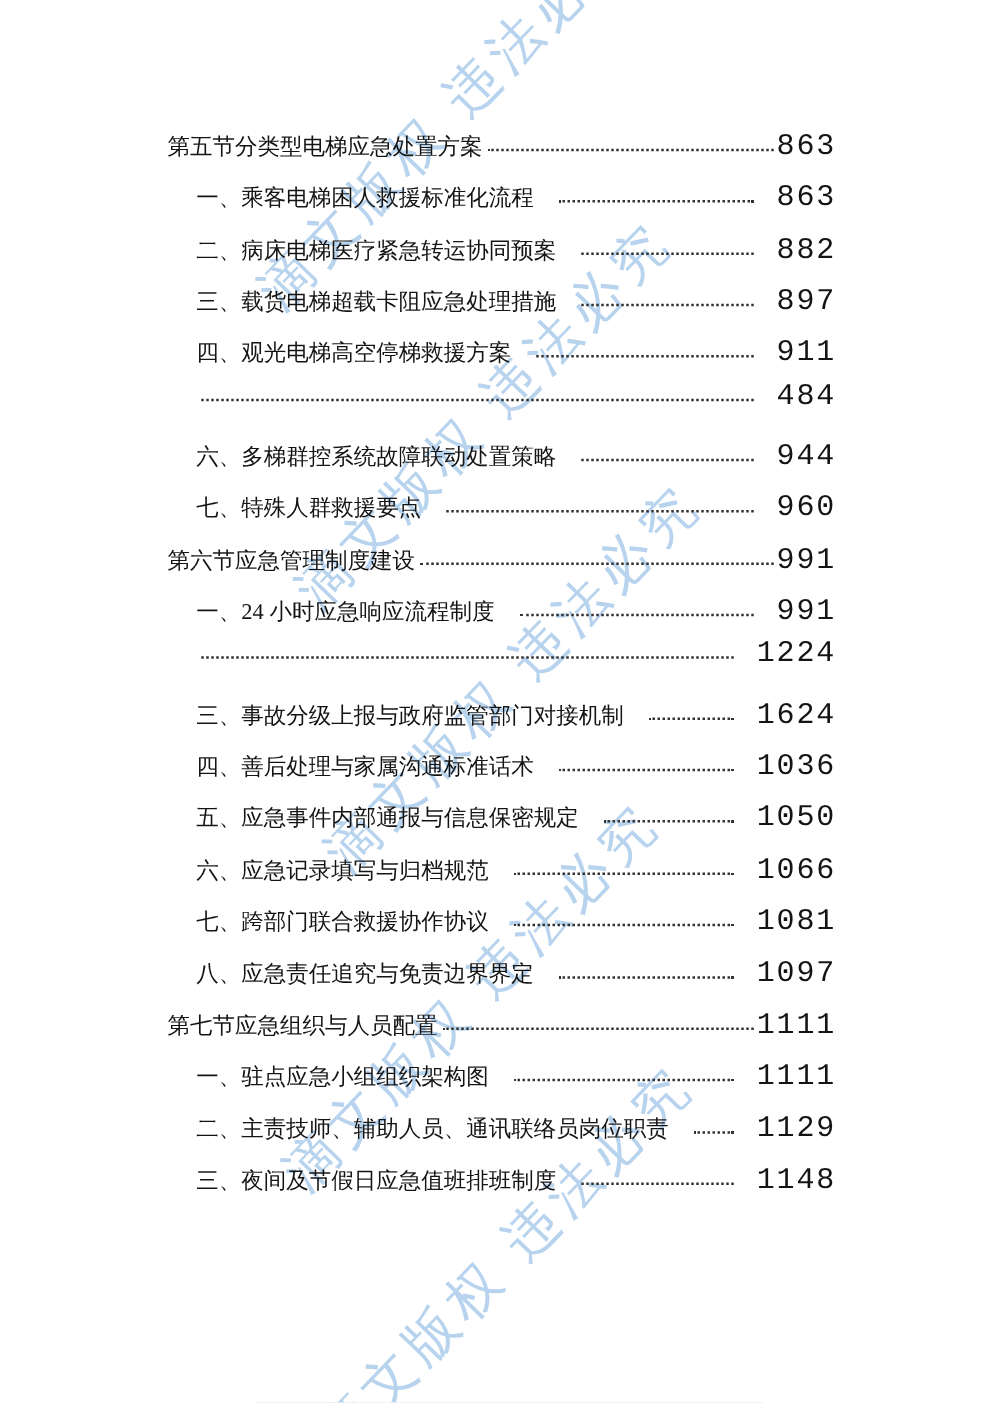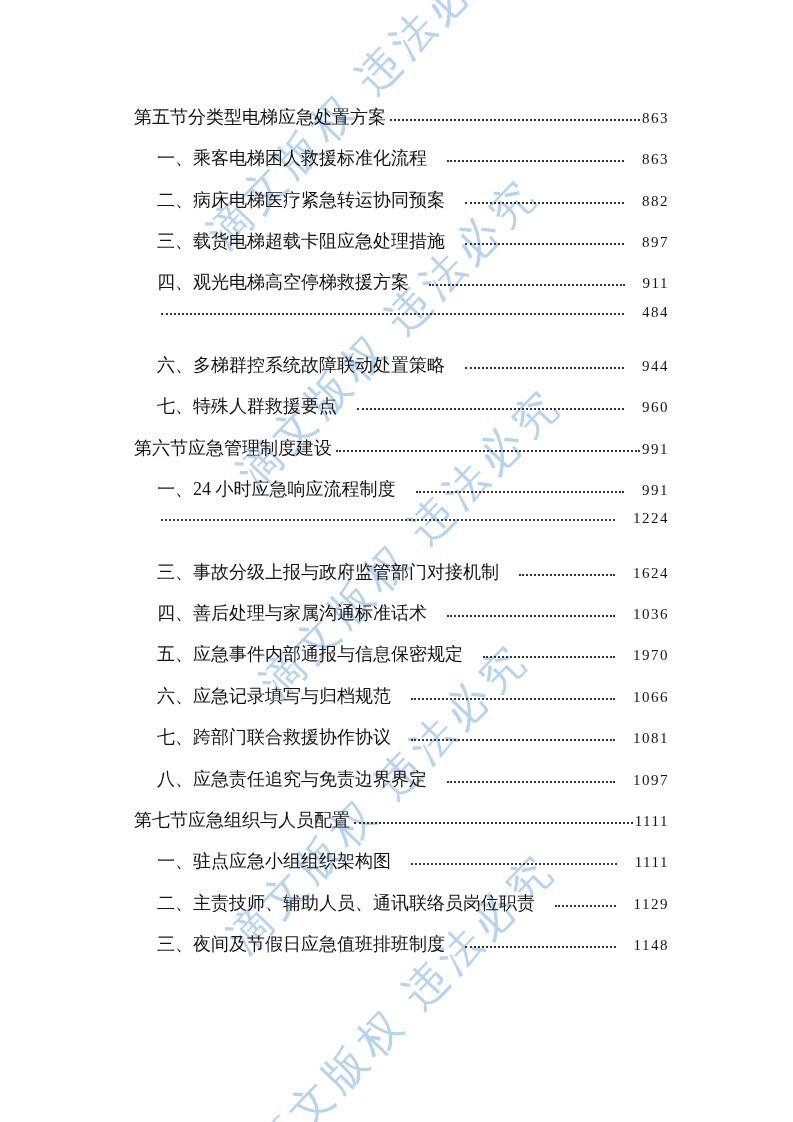--- a/index.html
+++ b/index.html
@@ -47,22 +47,22 @@
   .toc-title{white-space:nowrap;line-height:41.35px;}
   .leader{
     flex:1 1 auto;
     height:0;
     border-bottom:2px dotted #333333;
     margin:0 2px 0 4px;
     transform:translateY(-2px);
     min-width:12px;
   }
   .toc-page{
-    font-family:Liberation Serif, serif;
-    font-size:15px;
+    font-family:Liberation Mono, monospace;
+    font-size:24px;
     letter-spacing:1.5px;
     line-height:normal;
     white-space:nowrap;
   }
 </style>
 </head>
 <body>
 
 <div class="page">
 
@@ -148,21 +148,21 @@
 
     <div class="toc-row level-2">
       <span class="toc-title">四、善后处理与家属沟通标准话术</span>
       <span class="leader"></span>
       <span class="toc-page">1036</span>
     </div>
 
     <div class="toc-row level-2">
       <span class="toc-title">五、应急事件内部通报与信息保密规定</span>
       <span class="leader"></span>
-      <span class="toc-page">1970</span>
+      <span class="toc-page">1050</span>
     </div>
 
     <div class="toc-row level-2">
       <span class="toc-title">六、应急记录填写与归档规范</span>
       <span class="leader"></span>
       <span class="toc-page">1066</span>
     </div>
 
     <div class="toc-row level-2">
       <span class="toc-title">七、跨部门联合救援协作协议</span>

